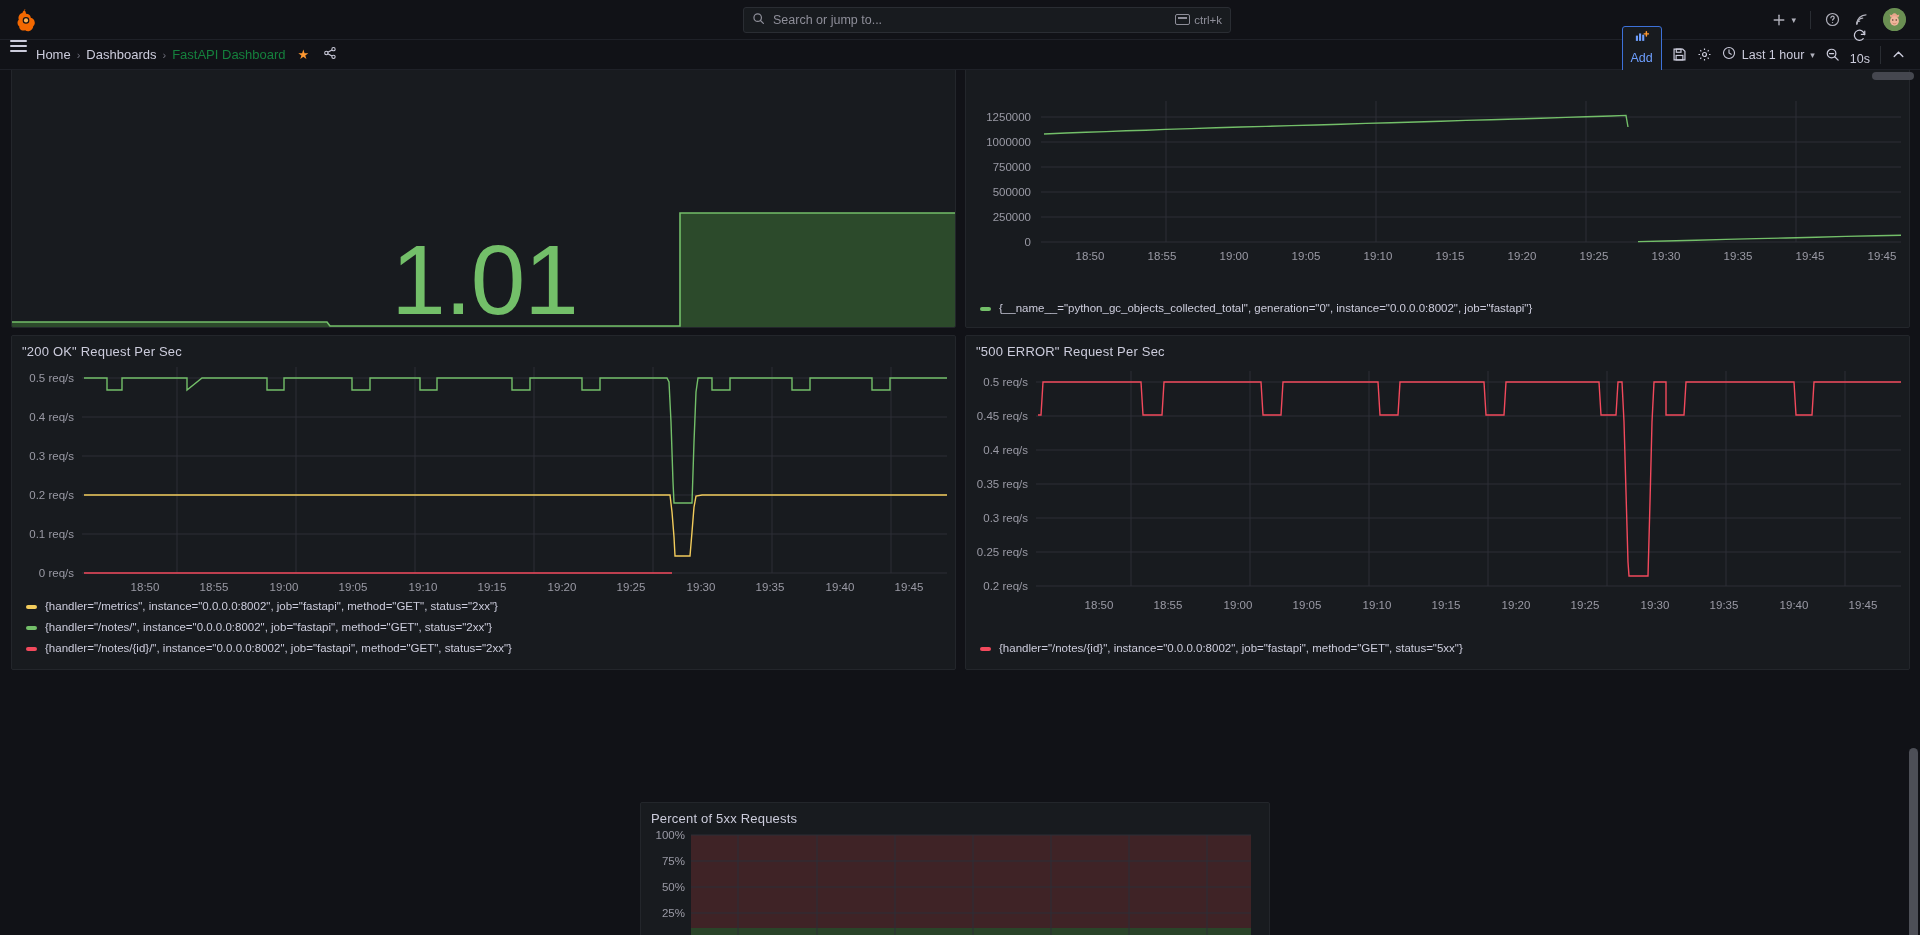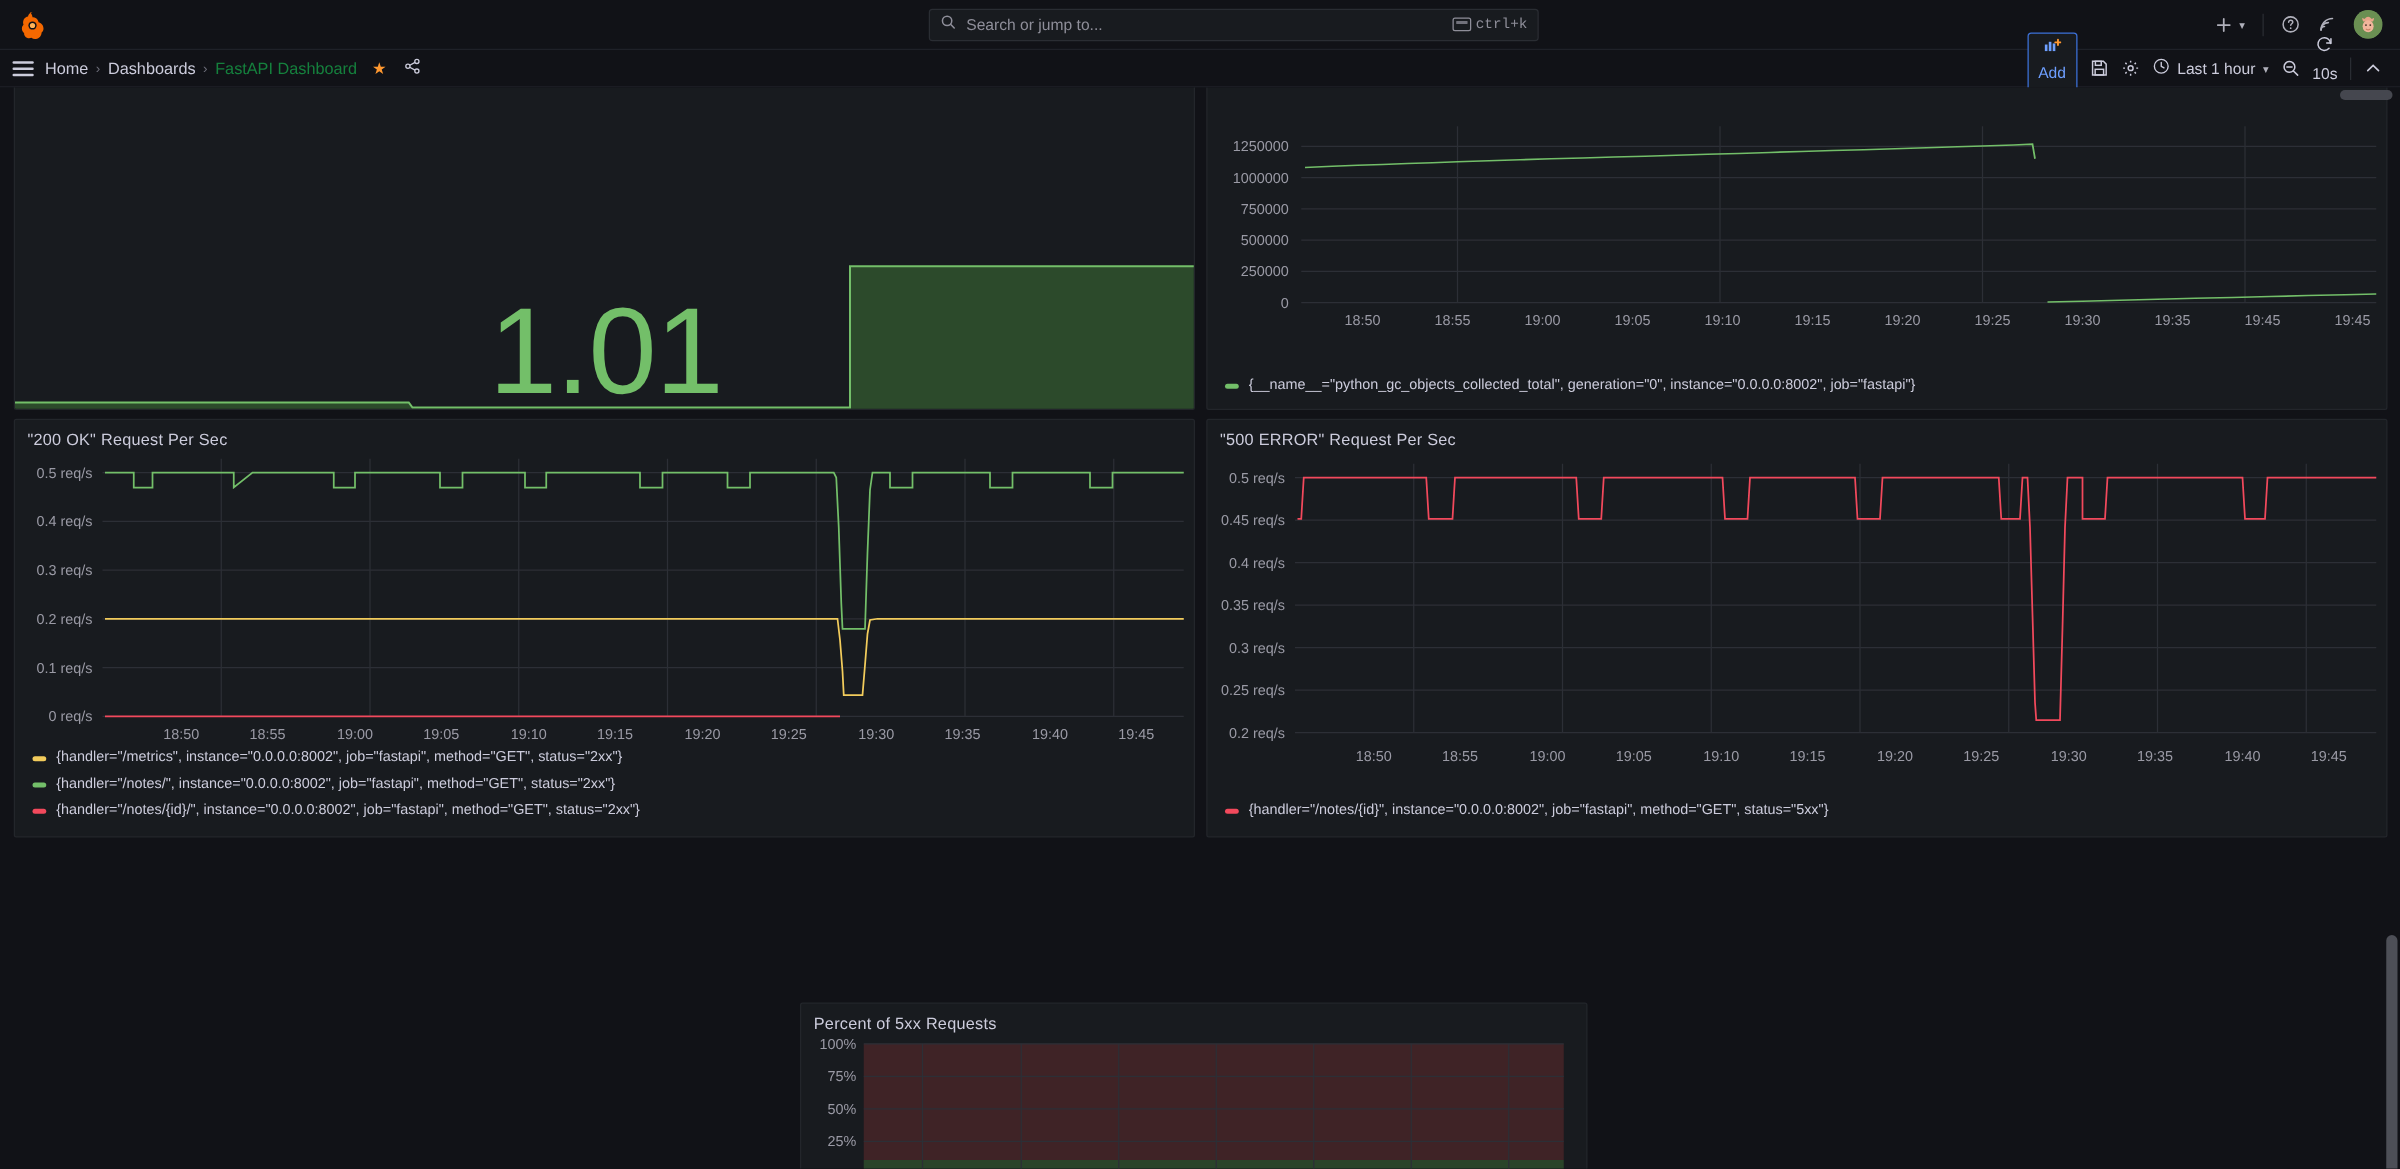--- a/index.html
+++ b/index.html
@@ -27,21 +27,21 @@
     width: 488px; height: 26px;
     background: #181b1f;
     border: 1px solid #2a2d33;
     border-radius: 3px;
     display: flex; align-items: center;
     padding: 0 8px;
     gap: 8px;
     margin-left: 27px;
   }
   .searchwrap .ph { color: #8e8e99; font-size: 12.5px; flex: 1; }
-  .kbd-hint { display: flex; align-items: center; gap: 4px; color: #8e8e99; font-size: 11.5px; font-family: Liberation Mono, monospace;}
+  .kbd-hint { display: flex; align-items: center; gap: 4px; color: #8e8e99; font-size: 11.5px;}
   .kbd-box {
     display:inline-block; width:15px; height:11px;
     border:1px solid #8e8e99; border-radius:2px;
     position: relative;
   }
   .kbd-box::after{
     content:""; position:absolute; left:2px; top:2px; right:2px; bottom:5px;
     border-top:1px solid #8e8e99; border-bottom:1px solid #8e8e99;
   }
 
@@ -55,21 +55,21 @@
   .avatar {
     width: 23px; height: 23px; border-radius: 50%;
     background: #5a7a4e; display:flex; align-items:center; justify-content:center;
     font-size: 11px; overflow: hidden;
   }
 
   
   .subnav {
     height: 30px; width: 100%;
     background: #111217;
-    display: flex; align-items: center;
+    display: flex; 
     padding: 0 14px 0 10px;
     border-bottom: 1px solid #1f2128;
     position: relative;
   }
   .hamburger { width: 26px; display:flex; flex-direction: column; gap:3px; cursor:pointer; }
   .hamburger span { display:block; height:2px; width:17px; background:#ccccdc; border-radius:1px;}
   .breadcrumb { display: flex; align-items: center; gap: 6px; font-size: 13px; }
   .breadcrumb a { color: #ccccdc; text-decoration: none; cursor: pointer; }
   .breadcrumb .current { color: #15803d; }
   .breadcrumb .sep { color: #6e6e7a; font-size: 11px; }

